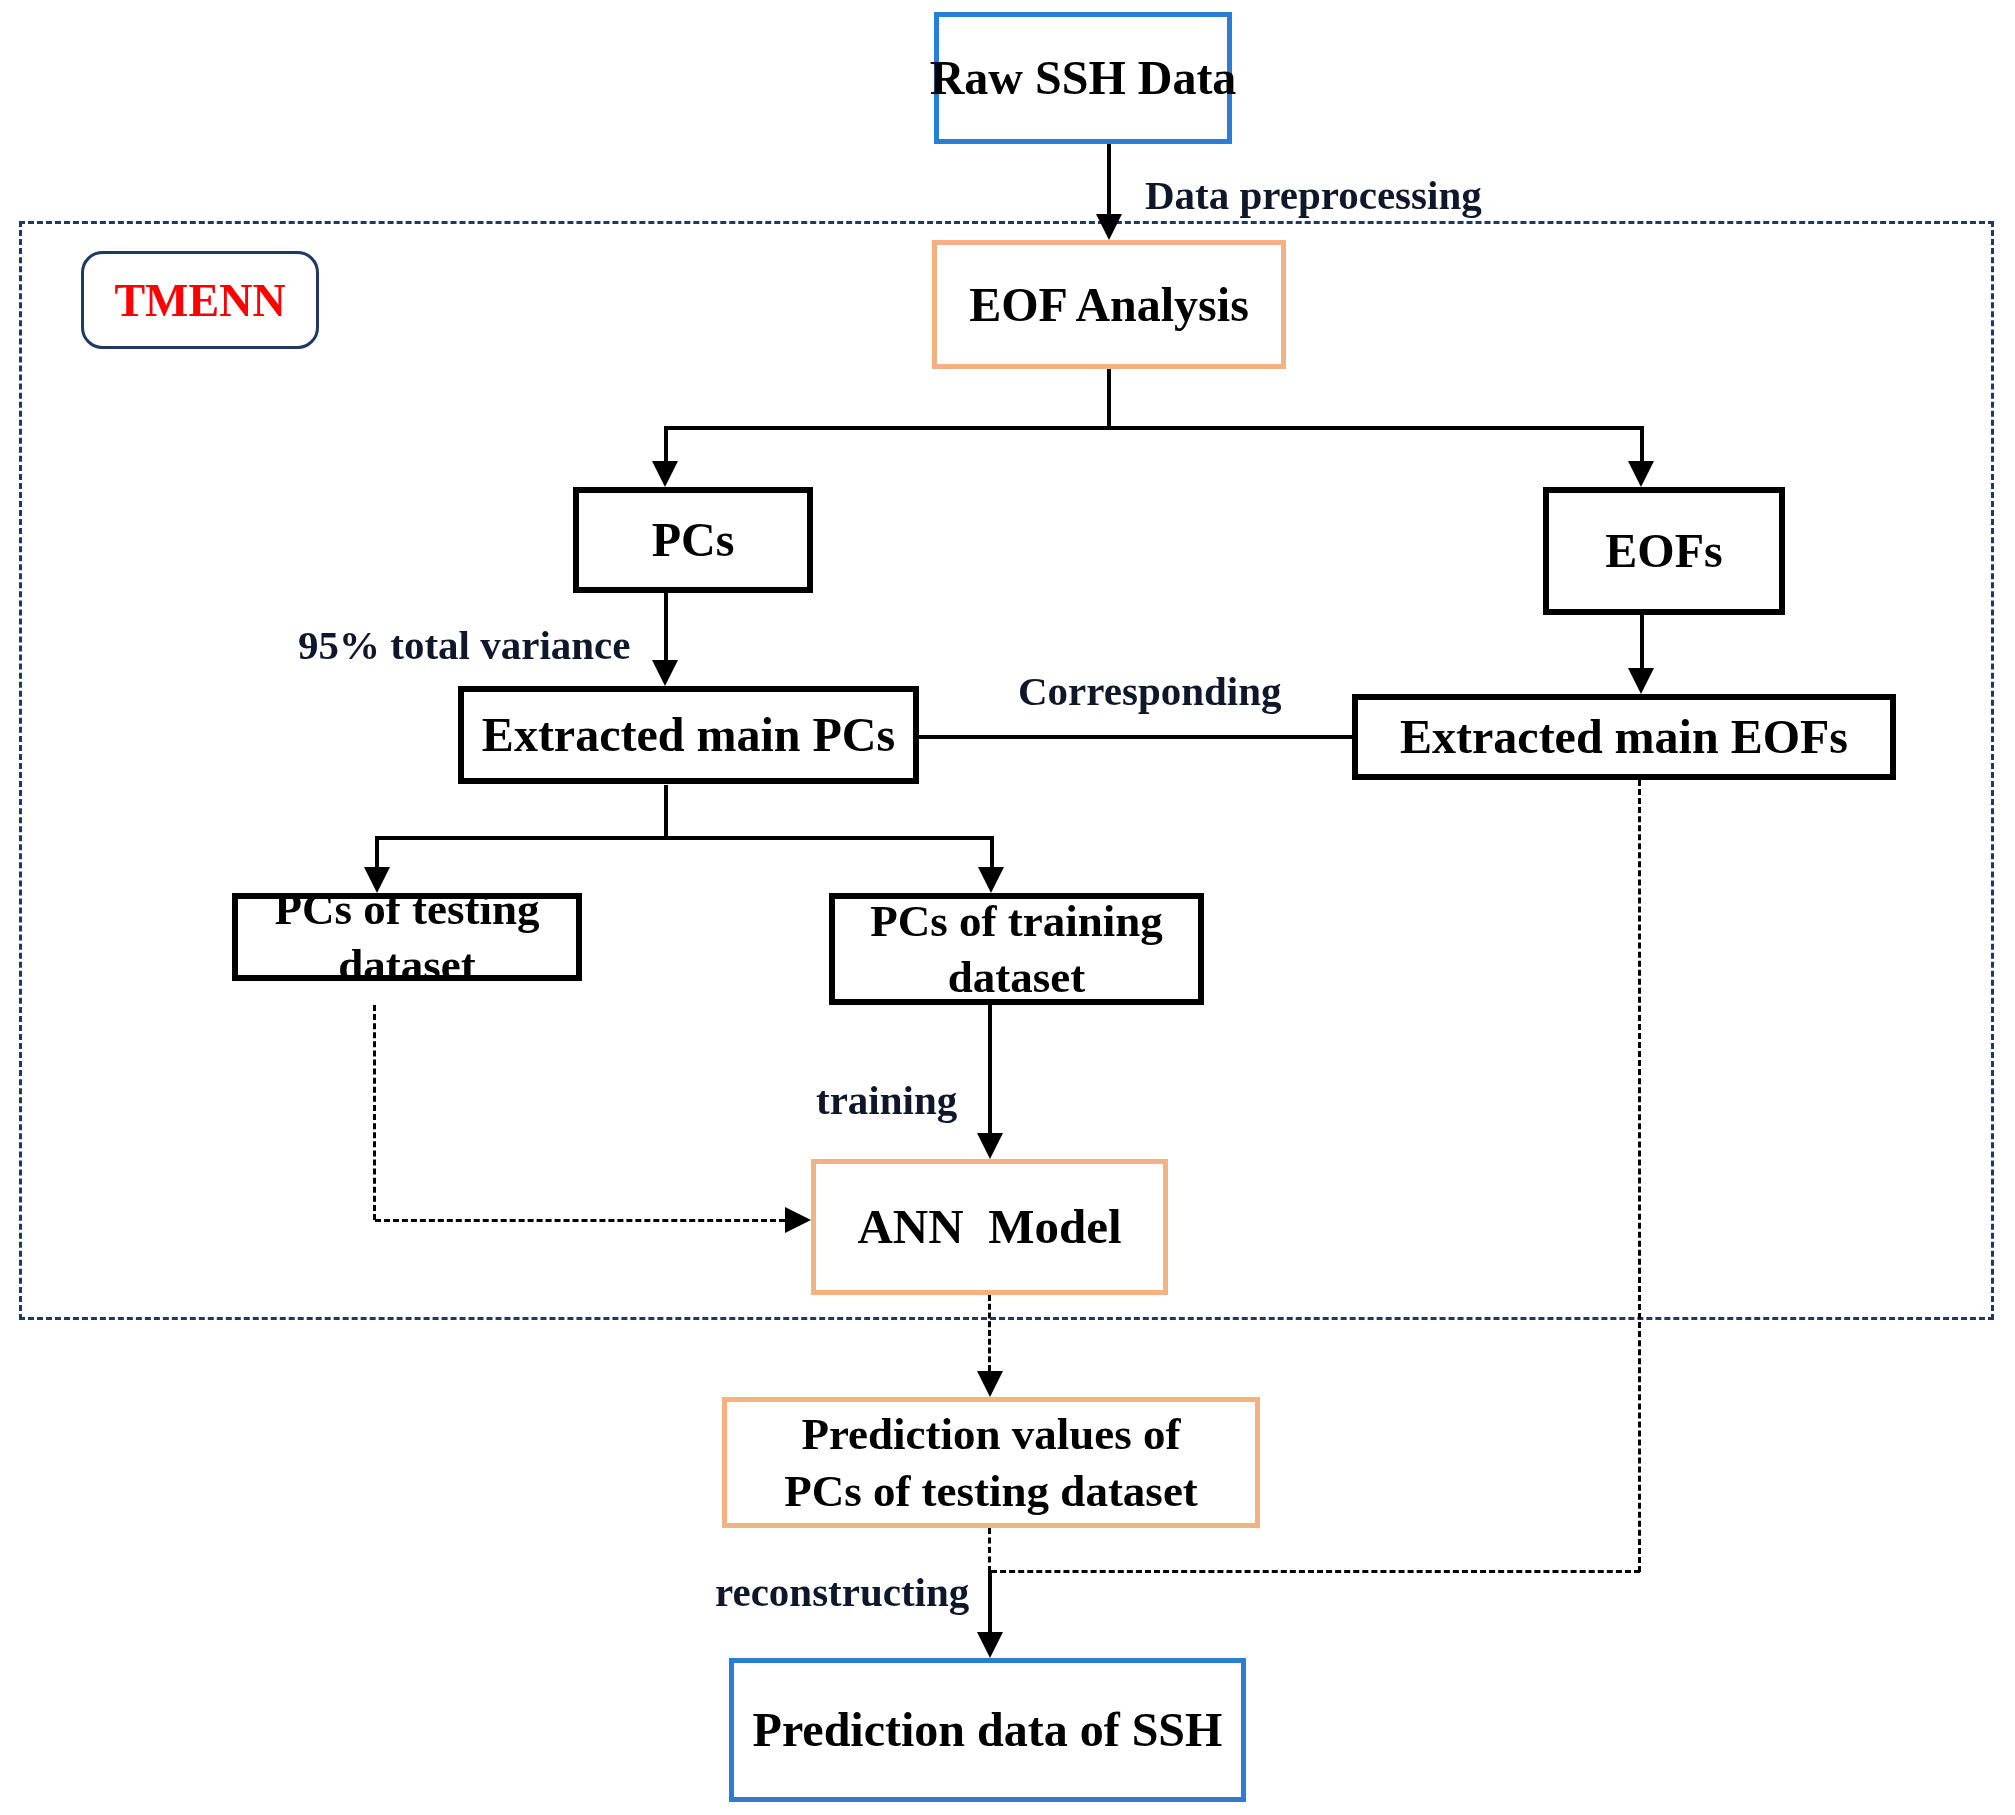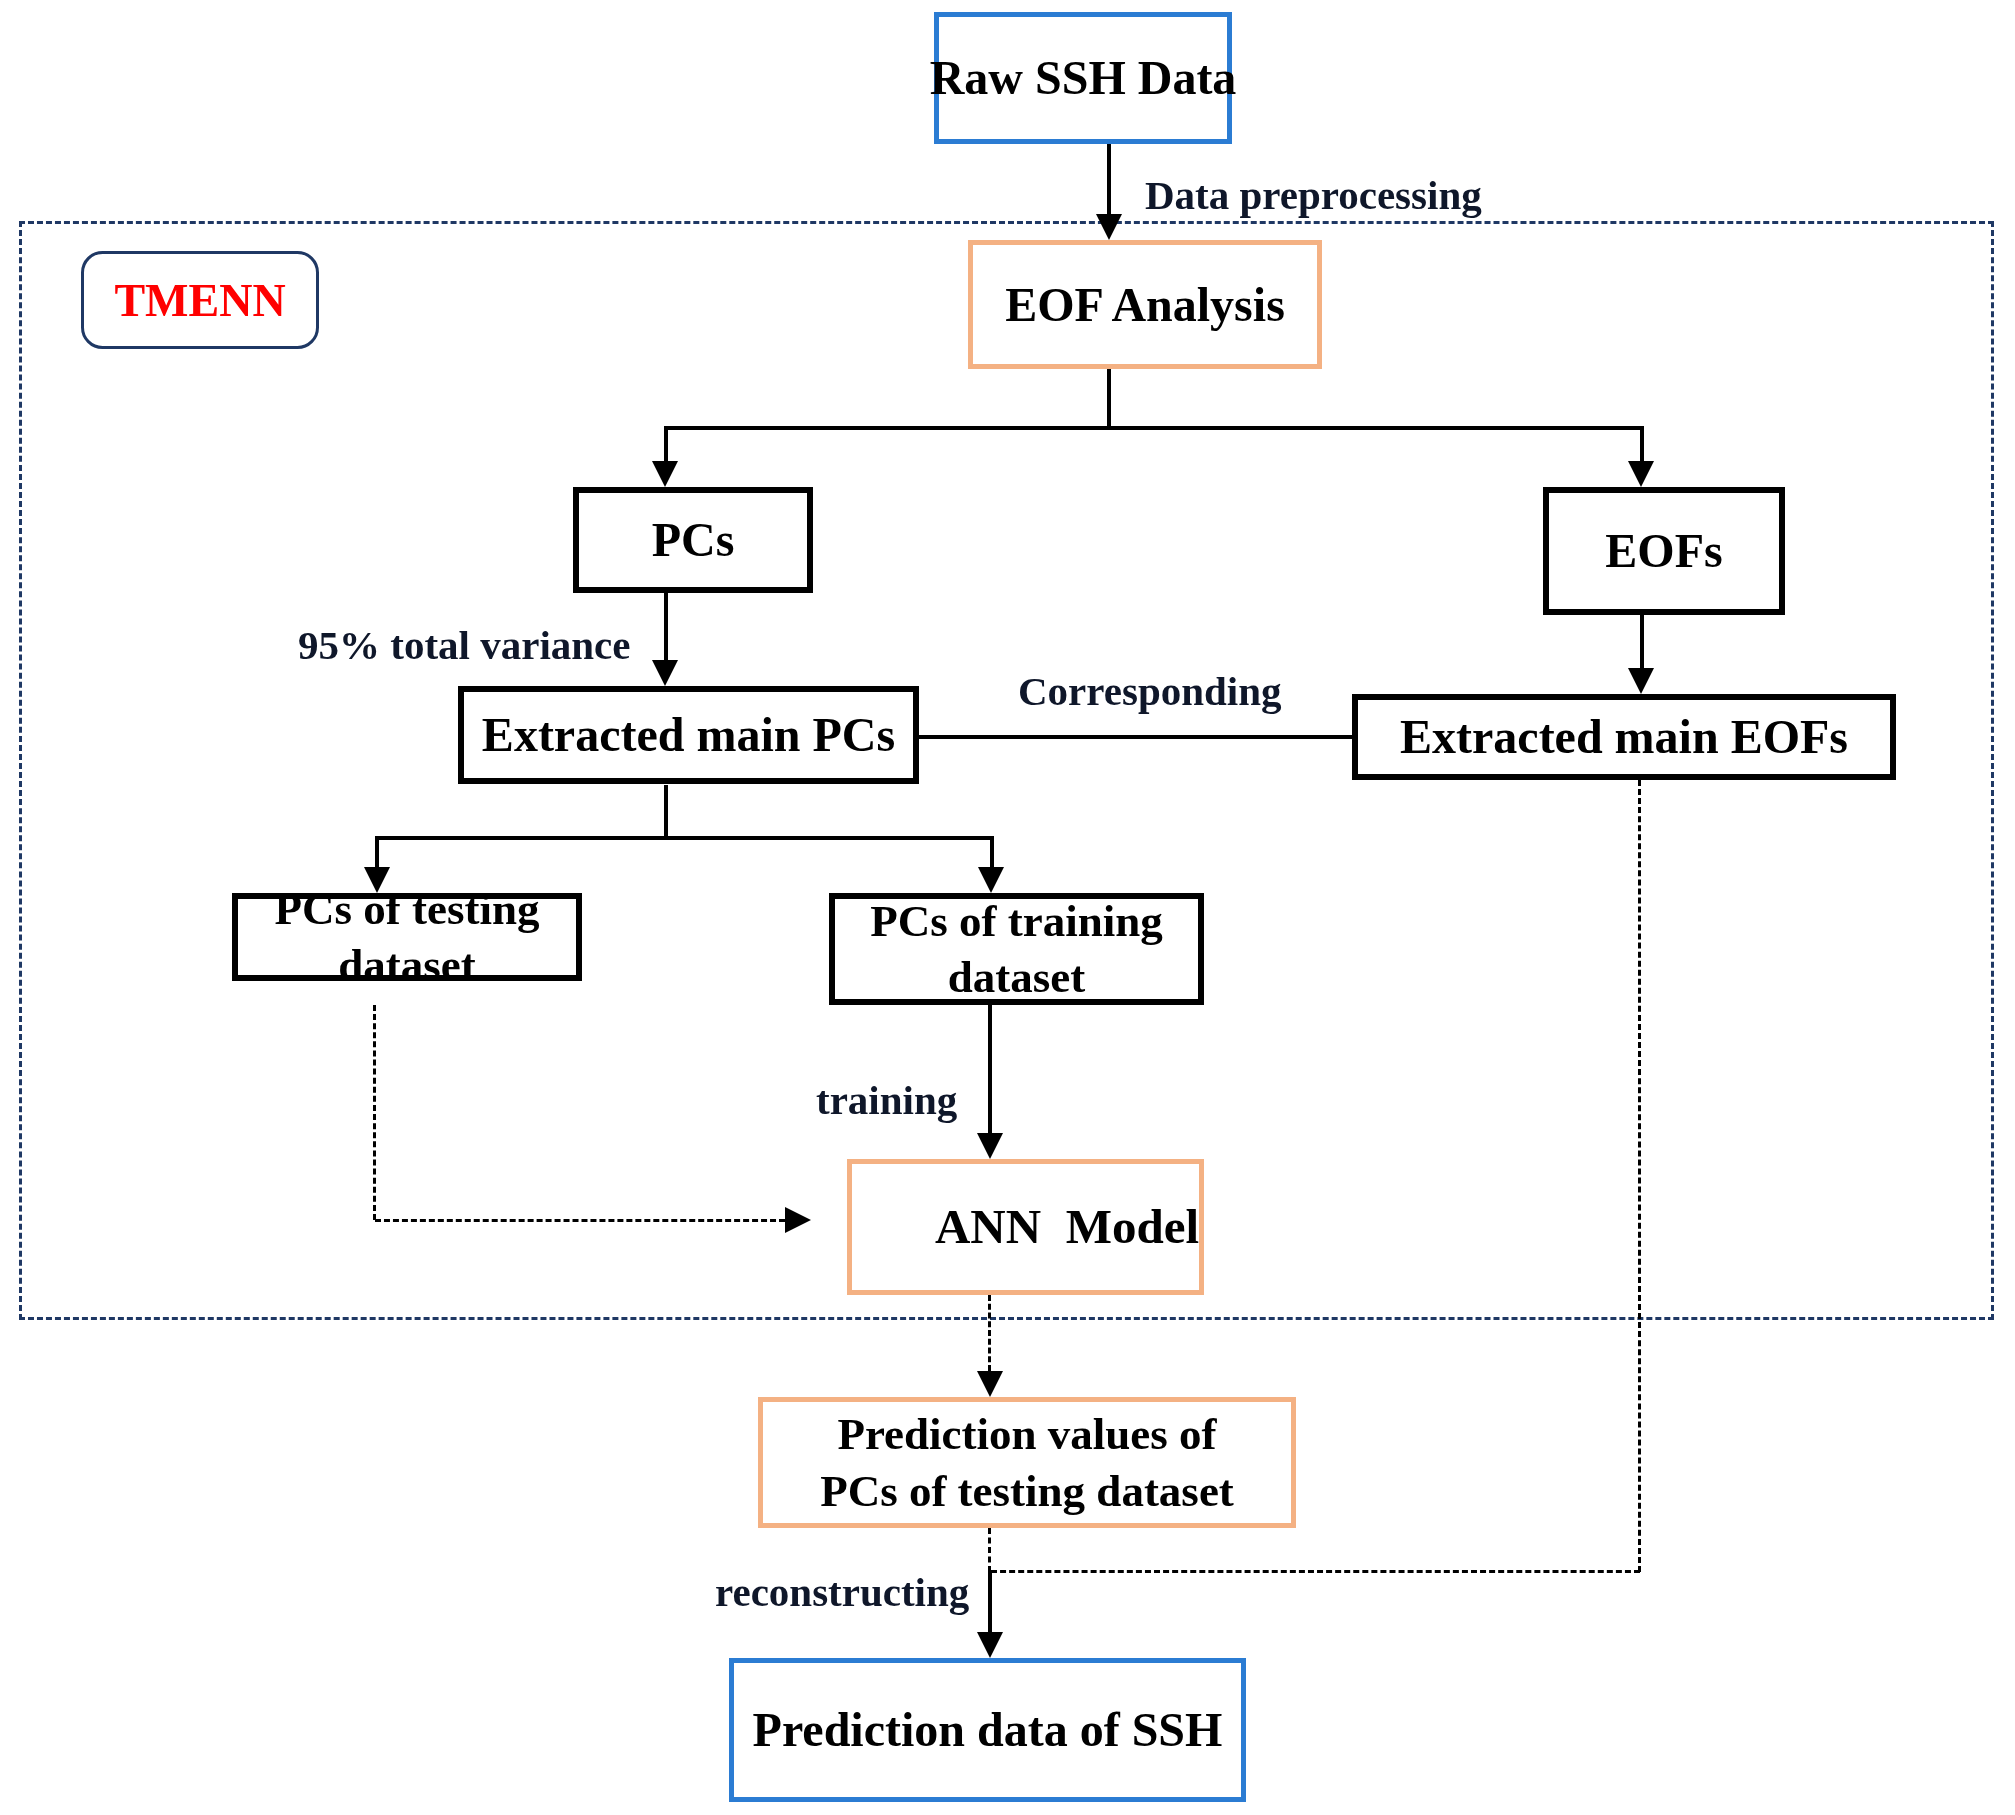--- a/index.html
+++ b/index.html
@@ -20,24 +20,24 @@
     justify-content:center;
     text-align:center;
     background:#ffffff;
     box-sizing:border-box;
     font-weight:bold;
     color:#000000;
   }
   .node .lbl{white-space:pre;line-height:1.25;}
   .b-black {border:6.1px solid #000000;margin-left:28px;}
   .b-blue  {border:5.4px solid #2B7CD3;}
-  .b-orange{border:5.4px solid #F4B183;margin-left:36px;}
+  .b-orange{border:5.4px solid #F4B183;}
   .fs62{font-size:48px;}
   .fs58{font-size:45px;}
-  .fs64{font-size:49px;align-items:flex-end;}
+  .fs64{font-size:49px;}
   
   .region{
     position:absolute;
     left:19px;top:221px;width:1975px;height:1099px;
     border:3.8px dashed #1F3864;
     box-sizing:border-box;
     background:transparent;
   }
   .tmenn{
     position:absolute;

